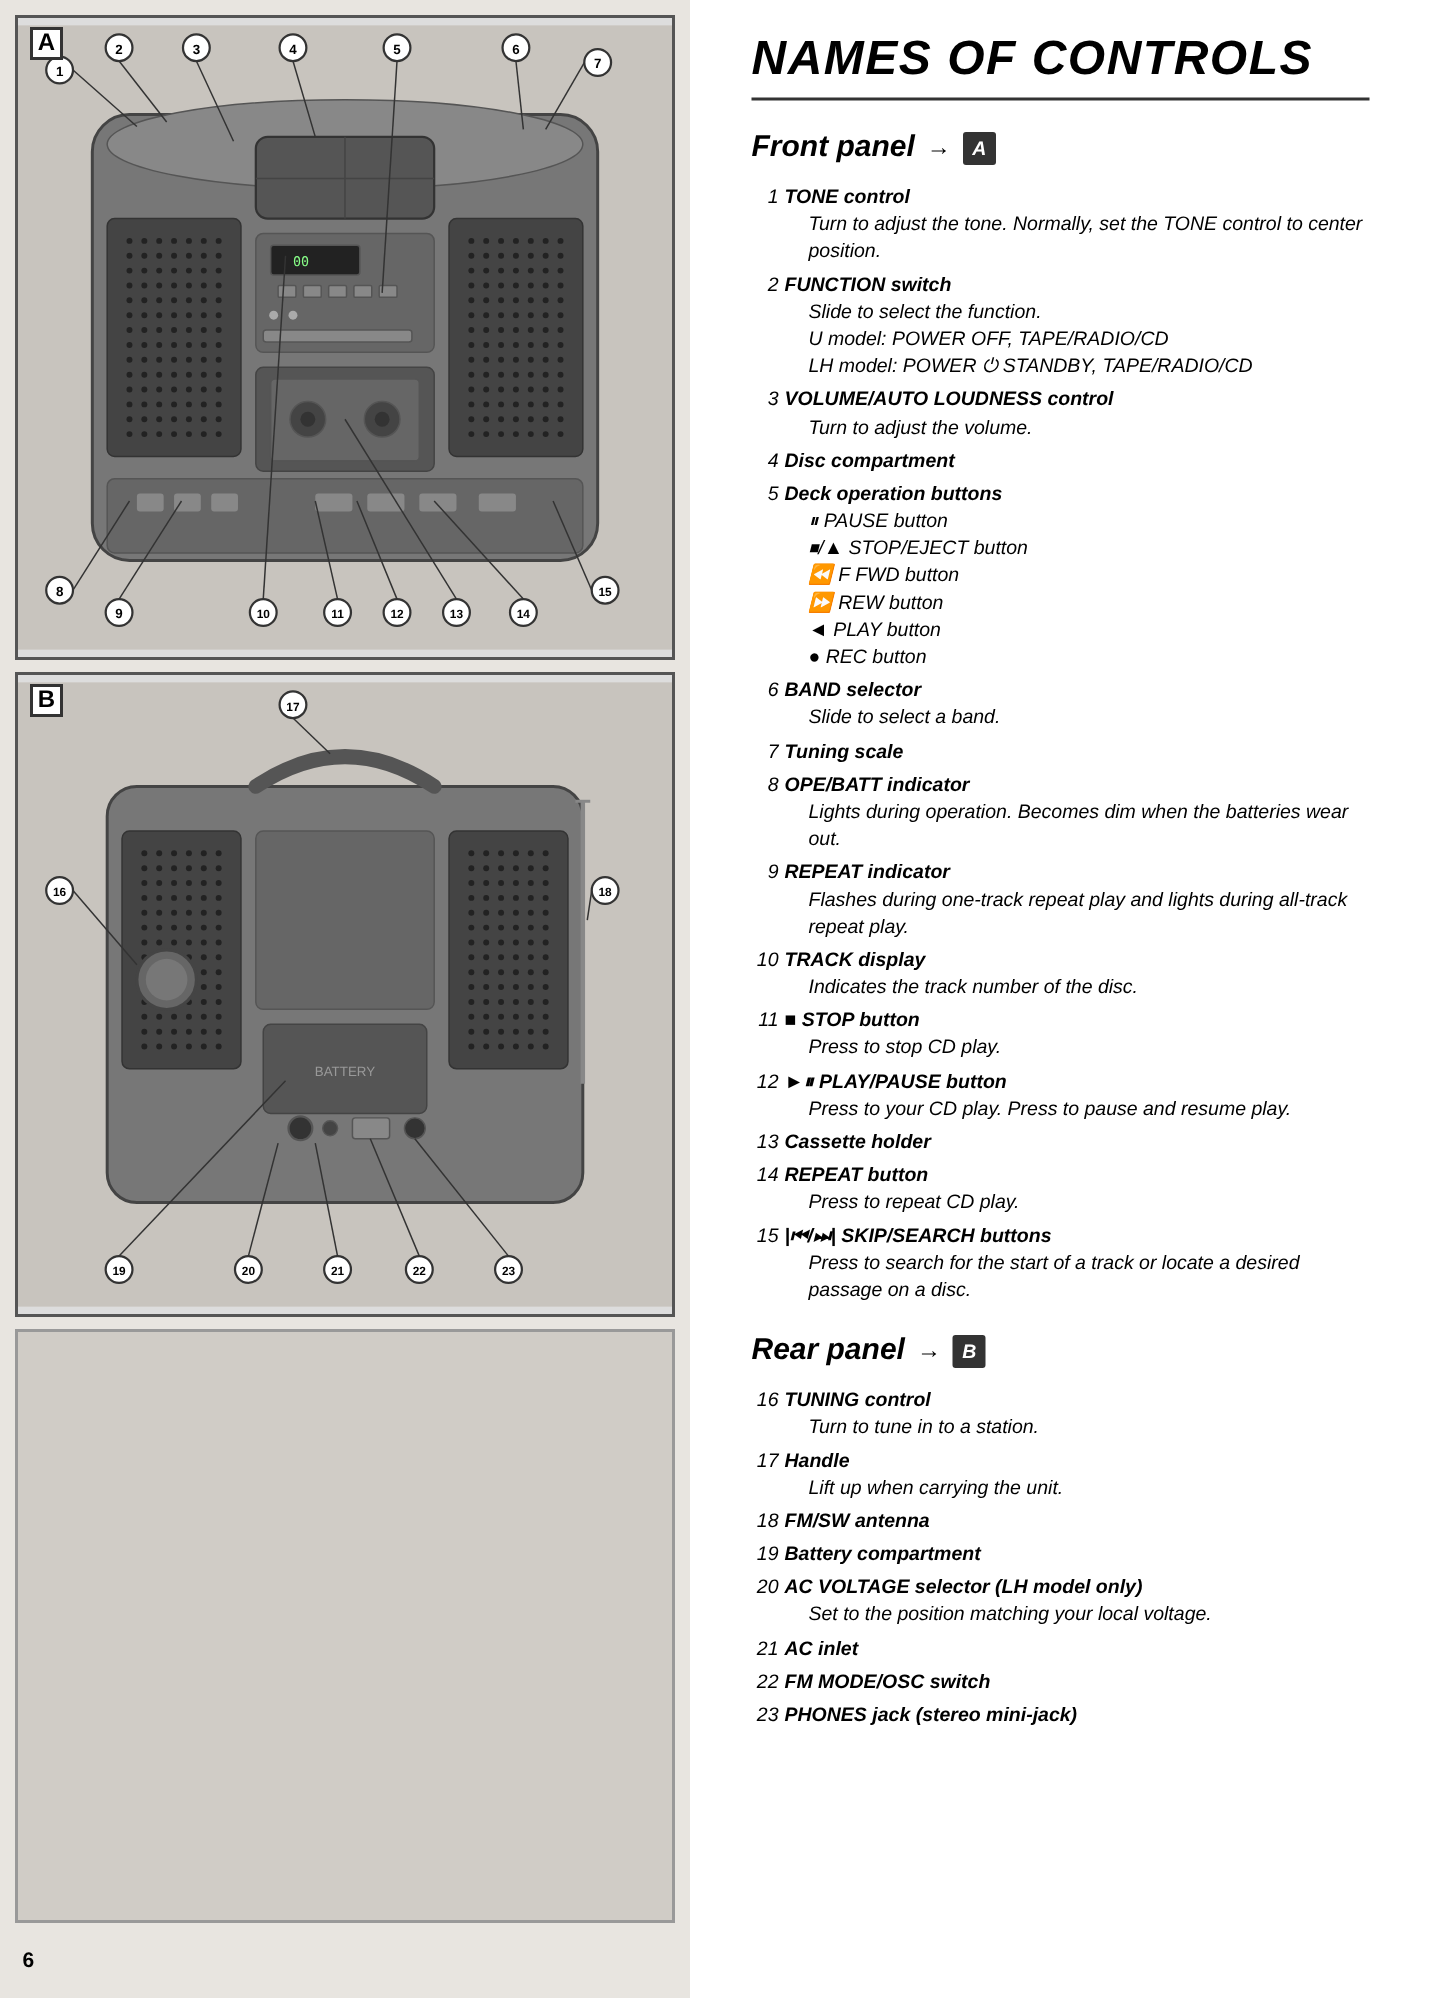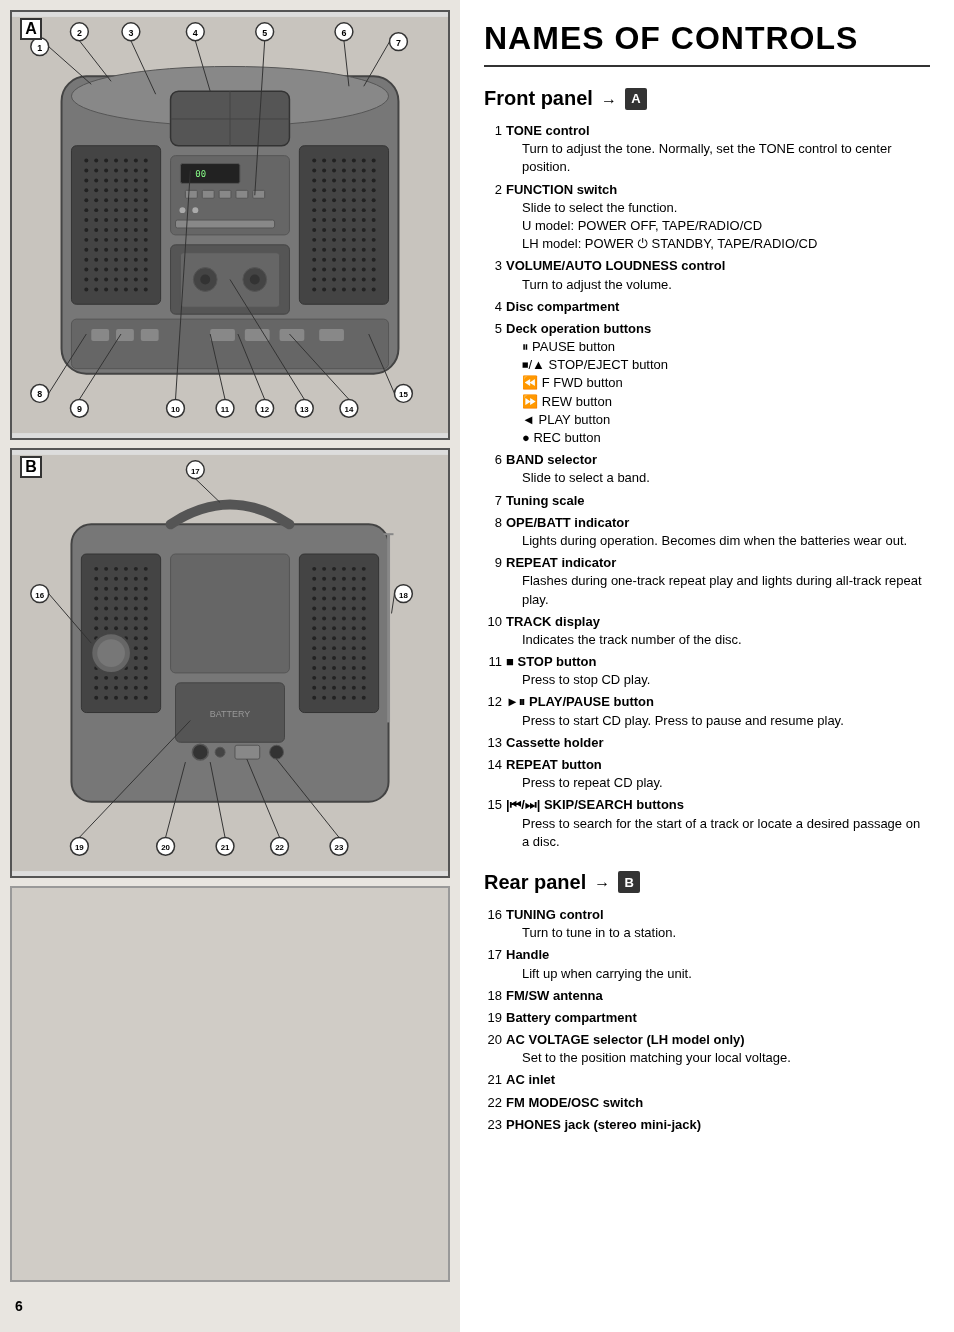--- a/index.html
+++ b/index.html
@@ -50,22 +50,23 @@
       height: 430px;
     }
 
     .diagram-box-b {
       height: 430px;
     }
 
     
     .right-panel {
       flex: 1;
-      padding: 20px 24px;
+      padding: 20px 41px;
       background: white;
+      font-style: italic;
     }
 
     .page-title {
       font-size: 32px;
       font-weight: 900;
       font-family: Arial Black, Arial, sans-serif;
       letter-spacing: 1px;
       border-bottom: 2px solid #333;
       padding-bottom: 8px;
       margin-bottom: 20px;
@@ -788,21 +789,21 @@
       <span class="item-num">11</span>
       <span class="item-content">
         <span class="item-label">■ STOP button</span>
         <span class="item-desc">Press to stop CD play.</span>
       </span>
     </li>
     <li>
       <span class="item-num">12</span>
       <span class="item-content">
         <span class="item-label">►⏸ PLAY/PAUSE button</span>
-        <span class="item-desc">Press to start CD play. Press to pause and resume play.</span>
+        <span class="item-desc">Press to your CD play. Press to pause and resume play.</span>
       </span>
     </li>
     <li>
       <span class="item-num">13</span>
       <span class="item-content">
         <span class="item-label">Cassette holder</span>
       </span>
     </li>
     <li>
       <span class="item-num">14</span>

